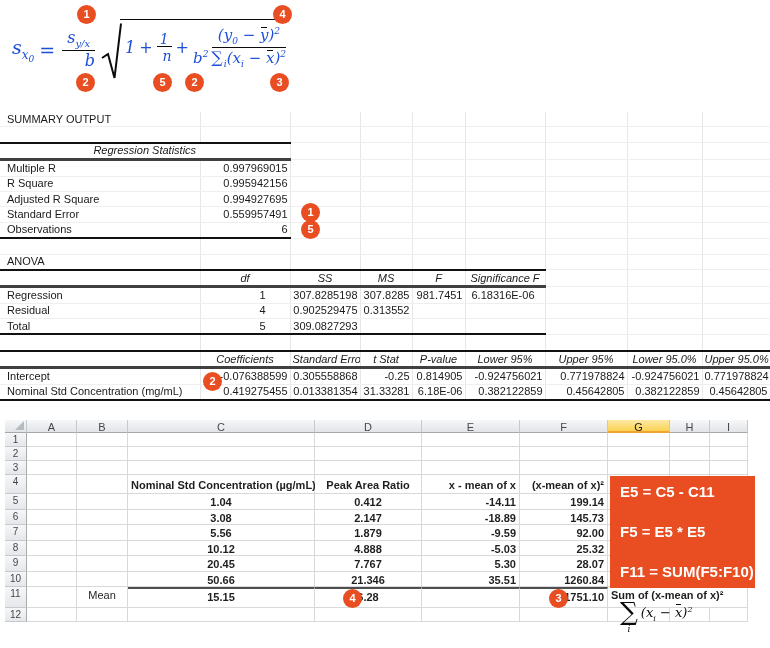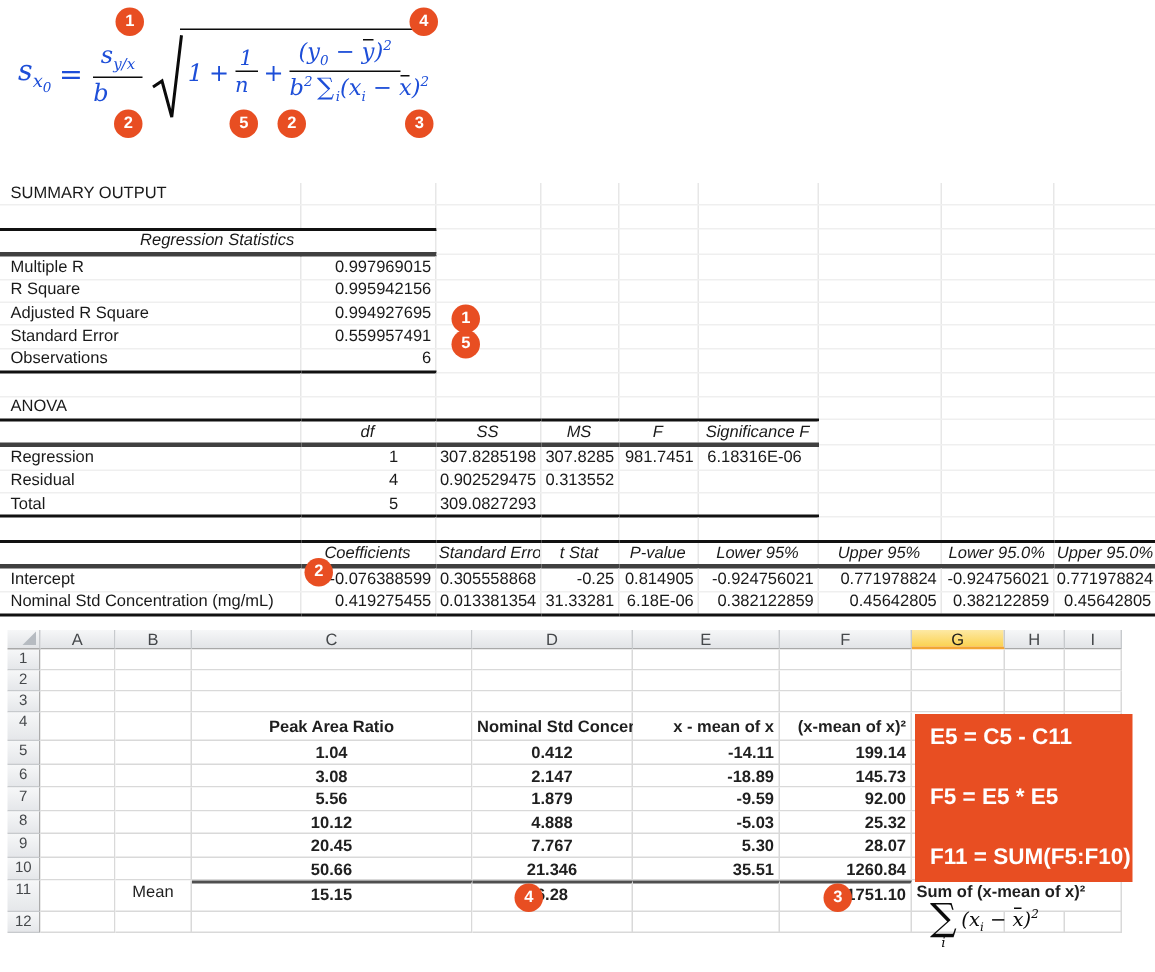--- a/index.html
+++ b/index.html
@@ -6,21 +6,21 @@
   .page{position:relative;width:770px;height:648px;background:#fff;overflow:hidden;
         font-family:"Liberation Sans",sans-serif;color:#1a1a1a;}
 
   
   .fx{position:absolute;left:12px;top:0;height:100px;display:flex;align-items:center;
       font-family:"DejaVu Serif",serif;font-style:italic;font-size:19px;color:#1d4ed8;}
   .fx sub{font-style:italic;}
   .fx .lhs sub{font-size:12px;}
   .fx .lhs sub sub{font-size:9px;}
   .eq{margin:0 7px 0 5px;font-style:normal;}
-  .frac{display:inline-flex;flex-direction:column;align-items:flex-start;line-height:1.05;}
+  .frac{display:inline-flex;flex-direction:column;align-items:flex-end;line-height:1.05;}
   .frac .num{padding:0 5px 1px 5px;border-bottom:1.6px solid #0b0b0b;}
   .frac .den{padding-top:2px;}
   .f1{font-size:16px;margin-right:4px;}
   .f1 sub{font-size:10px;}
   .sqrt{display:flex;align-items:flex-start;margin-left:2px;}
   .radsvg{display:block;margin-top:3px;}
   .radicand{border-top:1.7px solid #0b0b0b;margin-left:-2px;padding:7px 4px 0 5px;
             display:flex;align-items:center;gap:4px;font-size:16px;}
   .fsmall{font-size:14px;}
   .fsmall .num{border-bottom:1.3px solid #0b0b0b;padding:0 3px;}
@@ -36,21 +36,21 @@
   .dot{position:absolute;width:19px;height:19px;border-radius:50%;background:#E84E22;
        color:#fff;font:bold 11px/19px "Liberation Sans",sans-serif;text-align:center;z-index:30;}
   .c-f-syx{left:77px;top:5px;}   .c-f-b{left:76px;top:73px;}
   .c-f-y0{left:273px;top:5px;}   .c-f-n{left:153px;top:73px;}
   .c-f-b2{left:185px;top:73px;}  .c-f-sum{left:270px;top:73px;}
   .c-r-se{left:301px;top:203px;} .c-r-obs{left:301px;top:220px;}
   .c-r-slope{left:203px;top:372px;}
   .c-s-mean{left:343px;top:589px;} .c-s-sum{left:549px;top:589px;}
 
   
-  .reg{position:absolute;left:0;top:122px;width:770px;border-collapse:collapse;table-layout:fixed;}
+  .reg{position:absolute;left:0;top:112px;width:770px;border-collapse:collapse;table-layout:fixed;}
   .reg td{height:14.4px;padding:0 2px;font-size:11px;line-height:13px;white-space:nowrap;overflow:hidden;
           border-right:1px solid #E7E7E7;border-bottom:1px solid #EFEFEF;}
   .reg td.lbl{padding-left:7px;text-align:left;}
   .reg td.val{text-align:right;padding-right:2px;}
   .reg td.it{font-style:italic;}
   .reg td.ctr{text-align:center;}
   .reg td.bt2{border-top:2px solid #111;}
   .reg td.bb2{border-bottom:2px solid #111;}
   .reg td.bb1{border-bottom:3px solid #404040;}
   .reg td.pr24{padding-right:24px;}
@@ -388,22 +388,22 @@
       <div class="cell"></div>
       <div class="cell"></div>
       <div class="cell"></div>
       <div class="cell"></div>
       <div class="cell"></div>
       <div class="cell"></div>
       <div class="cell"></div>
       <div class="rnum">4</div>
       <div class="cell"></div>
       <div class="cell"></div>
+      <div class="cell b ac vmid">Nominal Std Concentration (µg/mL)</div>
       <div class="cell b ac vmid">Peak Area Ratio</div>
-      <div class="cell b ac vmid">Nominal Std Concentration (µg/mL)</div>
       <div class="cell b ar vmid">x - mean of x</div>
       <div class="cell b ar vmid">(x-mean of x)²</div>
       <div class="cell"></div>
       <div class="cell"></div>
       <div class="cell"></div>
       <div class="rnum">5</div>
       <div class="cell"></div>
       <div class="cell"></div>
       <div class="cell b ac">1.04</div>
       <div class="cell b ac">0.412</div>

